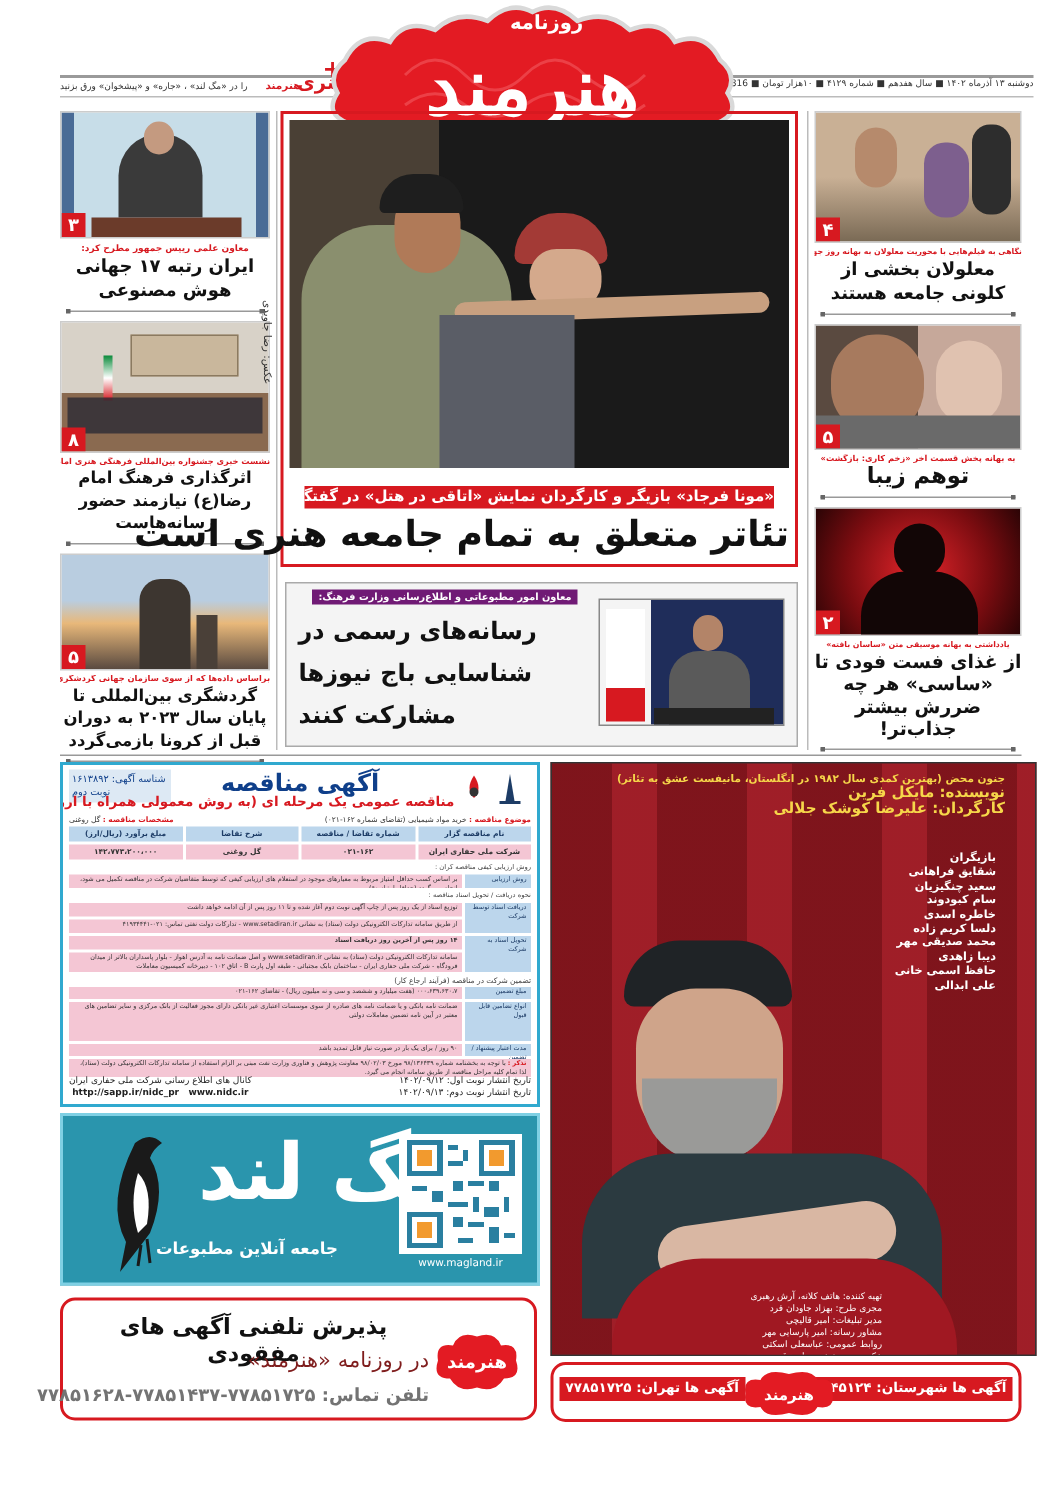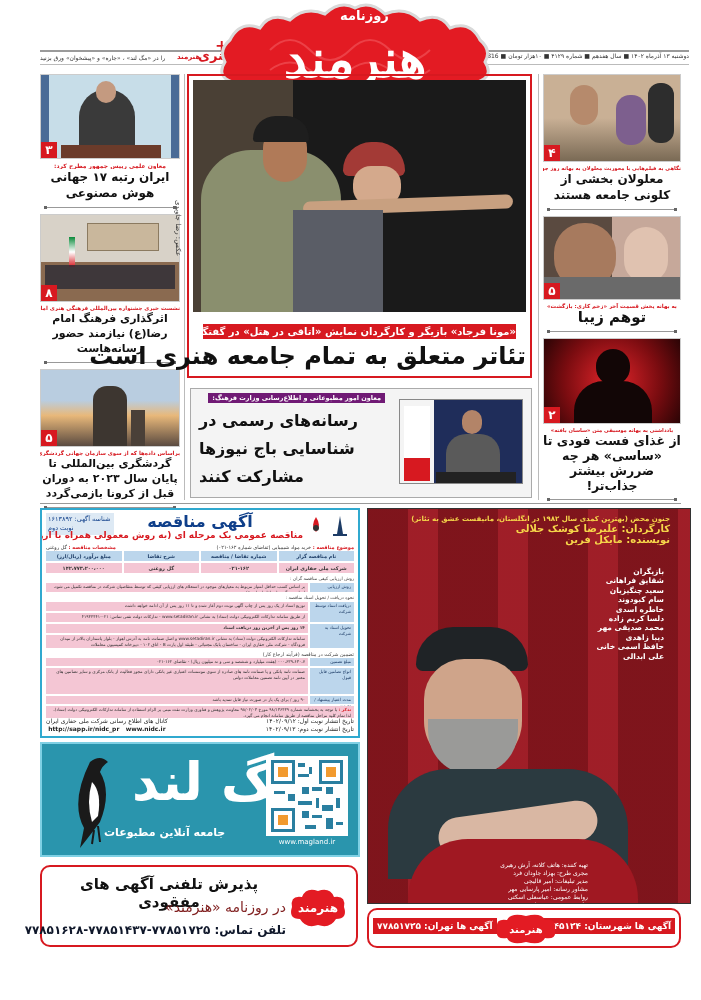--- a/index.html
+++ b/index.html
@@ -53,21 +53,21 @@
 .t-foot{position:absolute;left:4px;right:4px;bottom:3px;font-size:6px;color:#222;display:flex;justify-content:space-between}
 .magland{position:absolute;left:40px;top:742px;width:320px;height:115px;background:#2a95ad;border:2px solid #7fd0e4;color:#fff}
 .qr{position:absolute;right:10px;top:12px;width:82px;height:80px;background:#fff;padding:4px}
 .qr-url{position:absolute;right:10px;top:94px;width:82px;text-align:center;font-size:7px;color:#fff;direction:ltr}
 .mag-word{position:absolute;left:90px;top:8px;font-size:52px;font-weight:bold;color:#fff;letter-spacing:2px}
 .mag-tag{position:absolute;left:62px;top:82px;font-size:11px;font-weight:bold;color:#fff;letter-spacing:2px}
 .bird{position:absolute;left:8px;top:8px;width:80px;height:100px}
 .lost{position:absolute;left:40px;top:865px;width:318px;height:82px;border:2px solid #d71920;border-radius:10px;background:#fff}
 .lost-l1{position:absolute;right:70px;left:10px;top:8px;text-align:center;font-size:15px;font-weight:bold;color:#111}
 .lost-l2{position:absolute;right:70px;left:10px;top:32px;text-align:right;font-size:14px;color:#7f1d1d}
-.lost-l3{position:absolute;right:70px;left:10px;top:56px;text-align:right;font-size:12px;font-weight:bold;color:#0f172a;white-space:nowrap}
+.lost-l3{position:absolute;right:70px;left:10px;top:56px;text-align:right;font-size:12px;font-weight:bold;color:#737373;white-space:nowrap}
 .lost-logo{position:absolute;right:6px;top:18px;width:64px;height:44px}
 .poster{position:absolute;left:367px;top:508px;width:324px;height:396px;background:#8a1a22;overflow:hidden;border:1px solid #333}
 .poster-text{position:absolute;right:20px;top:6px;text-align:right;color:#f6d64a;font-weight:bold}
 .poster-cast{position:absolute;right:26px;top:58px;text-align:right;color:#fff;font-size:7.5px;font-weight:bold;line-height:9.4px;letter-spacing:1px}
 .poster-crew{position:absolute;left:100px;top:352px;text-align:right;color:#fff;font-size:6px;line-height:8px;width:120px}
 .adbar{position:absolute;left:367px;top:908px;width:314px;height:40px;border:2px solid #d71920;border-radius:10px;background:#fff}
 .ad-pill{position:absolute;top:8px;background:#d71920;color:#fff;font-size:9px;font-weight:bold;padding:3px 4px;white-space:nowrap}
 .ad-logo{position:absolute;left:122px;top:2px;width:70px;height:34px}
 </style>
 </head>
@@ -333,22 +333,22 @@
   <div class="abs" style="left:0;top:0;right:0;bottom:0;background:repeating-linear-gradient(90deg,#7a1219 0 40px,#a8202a 40px 70px,#7a1219 70px 90px);opacity:.7;"></div>
   <div class="abs" style="left:48px;top:118px;width:112px;height:44px;border-radius:56px 56px 10px 10px;background:#1f2326;"></div>
   <div class="abs" style="left:56px;top:150px;width:98px;height:110px;border-radius:40px 40px 48px 48px;background:#cfa48a;"></div>
   <div class="abs" style="left:60px;top:210px;width:90px;height:56px;border-radius:0 0 44px 44px;background:#9a9a98;"></div>
   <div class="abs" style="left:20px;top:260px;width:240px;height:110px;border-radius:60px 60px 0 0;background:#2b3a40;"></div>
   <div class="abs" style="left:70px;top:300px;width:160px;height:40px;border-radius:20px;background:#d9b7a3;transform:rotate(-8deg);"></div>
   <div class="abs" style="left:40px;top:330px;width:230px;height:66px;border-radius:60px 60px 0 0;background:#a01822;"></div>
 
   <div class="poster-text">
     <div style="font-size:7px;white-space:nowrap;">جنون محض (بهترین کمدی سال ۱۹۸۲ در انگلستان، مانیفست عشق به تئاتر)</div>
+    <div style="font-size:10px;letter-spacing:2px;">نویسنده: مایکل فرین</div>
     <div style="font-size:10px;letter-spacing:2px;">کارگردان: علیرضا کوشک جلالی</div>
-    <div style="font-size:10px;letter-spacing:2px;">نویسنده: مایکل فرین</div>
   </div>
   <div class="poster-cast">
     <div>بازیگران</div>
     <div>شقایق فراهانی</div>
     <div>سعید چنگیزیان</div>
     <div>سام کبودوند</div>
     <div>خاطره اسدی</div>
     <div>دلسا کریم زاده</div>
     <div>محمد صدیقی مهر</div>
     <div>دیبا زاهدی</div>

